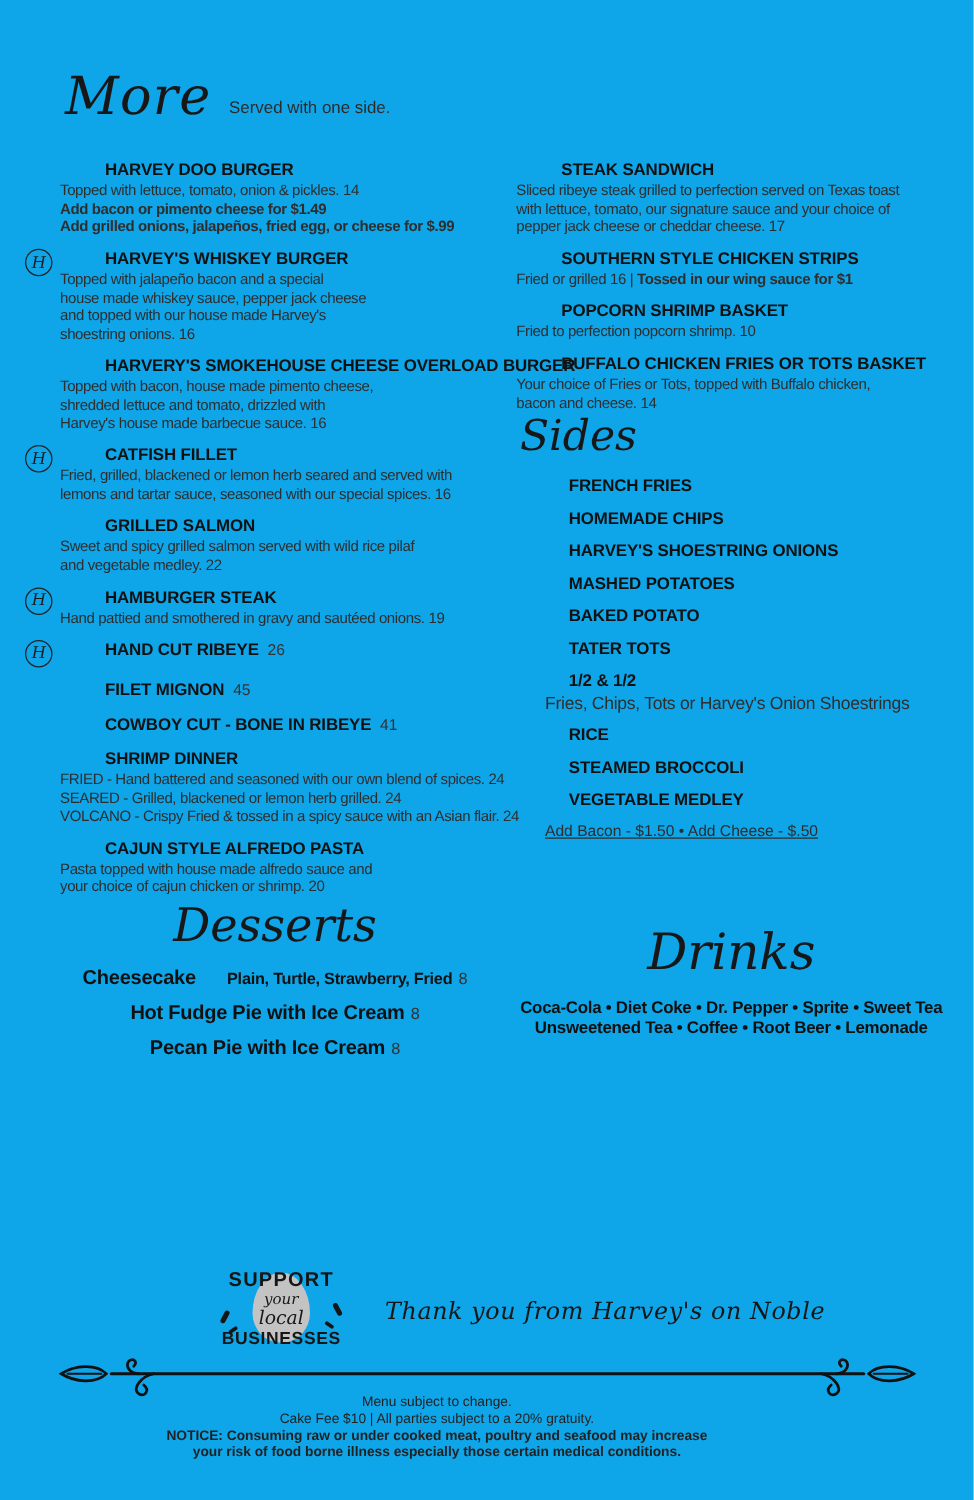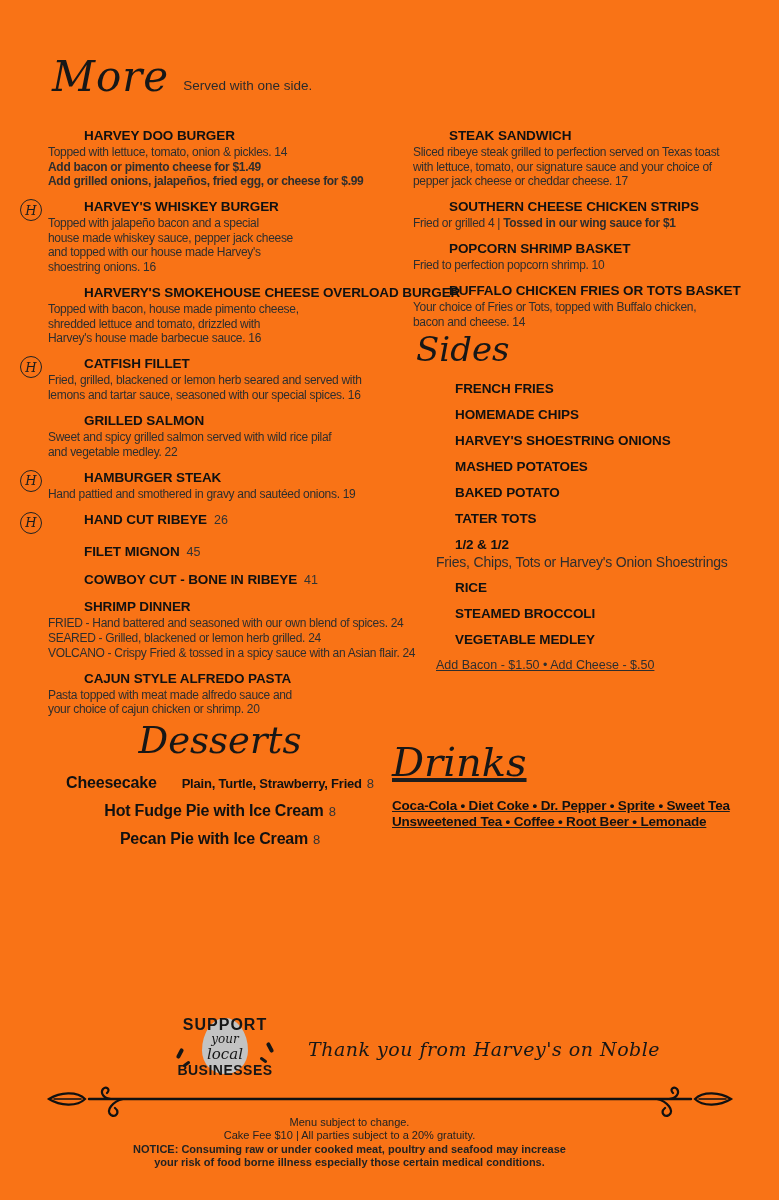--- a/index.html
+++ b/index.html
@@ -1,16 +1,16 @@
 <!DOCTYPE html>
 <html><head>
 <meta charset="utf-8">
 <style>
   html,body{margin:0;padding:0;background:#fff;}
-  .page{position:relative;width:779px;height:1200px;background:#f97316;
+  .page{position:relative;width:779px;height:1200px;background:#0ea5e9;
         font-family:"Liberation Sans",sans-serif;color:#1d1d1d;overflow:hidden;}
   .script{font-family:"DejaVu Serif",serif;font-style:italic;font-weight:400;color:#171717;}
 
   
   .more-block{position:absolute;left:52px;top:56px;display:flex;align-items:flex-end;gap:14px;}
   .more-title{font-size:42px;line-height:1;letter-spacing:1px;}
   .more-tagline{font-size:13.5px;color:#2b2b2b;padding-bottom:5px;}
 
   
   .left-col{position:absolute;left:20px;top:128px;width:393px;}
@@ -39,21 +39,21 @@
   
   .desserts-block{position:absolute;left:55px;top:722px;width:330px;text-align:center;}
   .desserts-title{font-size:37px;line-height:1;}
   .dessert-list{margin-top:14px;}
   .dessert-line{height:20px;line-height:20px;margin-bottom:8px;font-size:16px;font-weight:700;
                 color:#111;white-space:nowrap;letter-spacing:-0.2px;}
   .d-detail{font-size:13px;font-weight:700;margin-left:5px;padding-left:20px;}
   .d-price{font-size:13px;font-weight:400;margin-left:5px;color:#333;}
 
   
-  .drinks-block{position:absolute;left:392px;top:742px;width:360px;text-decoration:underline;}
+  .drinks-block{position:absolute;left:405px;top:742px;width:360px;text-align:center;}
   .drinks-title{font-size:40px;line-height:1;}
   .drinks-lines{margin-top:16px;}
   .drink-line{font-size:13.5px;font-weight:700;line-height:15.5px;color:#111;
               white-space:nowrap;letter-spacing:-0.2px;}
 
   
   .footer-logo{position:absolute;left:176px;top:1012px;width:98px;height:84px;text-align:center;}
   .logo-blob{position:absolute;left:26px;top:6px;width:46px;height:56px;background:#c3c3c3;
              border-radius:50% 50% 48% 48% / 58% 58% 42% 42%;}
   .logo-text{position:relative;z-index:1;padding-top:4px;}
@@ -169,38 +169,38 @@
           <div class="item-title"><span>SHRIMP DINNER</span></div>
           <div class="item-desc"><span>FRIED - Hand battered and seasoned with our own blend of spices. 24</span></div>
           <div class="item-desc"><span>SEARED - Grilled, blackened or lemon herb grilled. 24</span></div>
           <div class="item-desc"><span>VOLCANO - Crispy Fried &amp; tossed in a spicy sauce with an Asian flair. 24</span></div>
         </div>
       </div>
       <div class="menu-item">
         <div class="badge-cell"></div>
         <div class="item-content">
           <div class="item-title"><span>CAJUN STYLE ALFREDO PASTA</span></div>
-          <div class="item-desc"><span>Pasta topped with meat made alfredo sauce and</span></div>
+          <div class="item-desc"><span>Pasta topped with house made alfredo sauce and</span></div>
           <div class="item-desc"><span>your choice of cajun chicken or shrimp. 20</span></div>
         </div>
       </div>
     </div>
   <div class="right-col" id="right-col">
       <div class="menu-item no-gutter">
         <div class="item-content">
           <div class="item-title"><span>STEAK SANDWICH</span></div>
           <div class="item-desc"><span>Sliced ribeye steak grilled to perfection served on Texas toast</span></div>
           <div class="item-desc"><span>with lettuce, tomato, our signature sauce and your choice of</span></div>
           <div class="item-desc"><span>pepper jack cheese or cheddar cheese. 17</span></div>
         </div>
       </div>
       <div class="menu-item no-gutter">
         <div class="item-content">
-          <div class="item-title"><span>SOUTHERN CHEESE CHICKEN STRIPS</span></div>
-          <div class="item-desc"><span>Fried or grilled 4 | </span><span class="b">Tossed in our wing sauce for $1</span></div>
+          <div class="item-title"><span>SOUTHERN STYLE CHICKEN STRIPS</span></div>
+          <div class="item-desc"><span>Fried or grilled 16 | </span><span class="b">Tossed in our wing sauce for $1</span></div>
         </div>
       </div>
       <div class="menu-item no-gutter">
         <div class="item-content">
           <div class="item-title"><span>POPCORN SHRIMP BASKET</span></div>
           <div class="item-desc"><span>Fried to perfection popcorn shrimp. 10</span></div>
         </div>
       </div>
       <div class="menu-item no-gutter">
         <div class="item-content">

